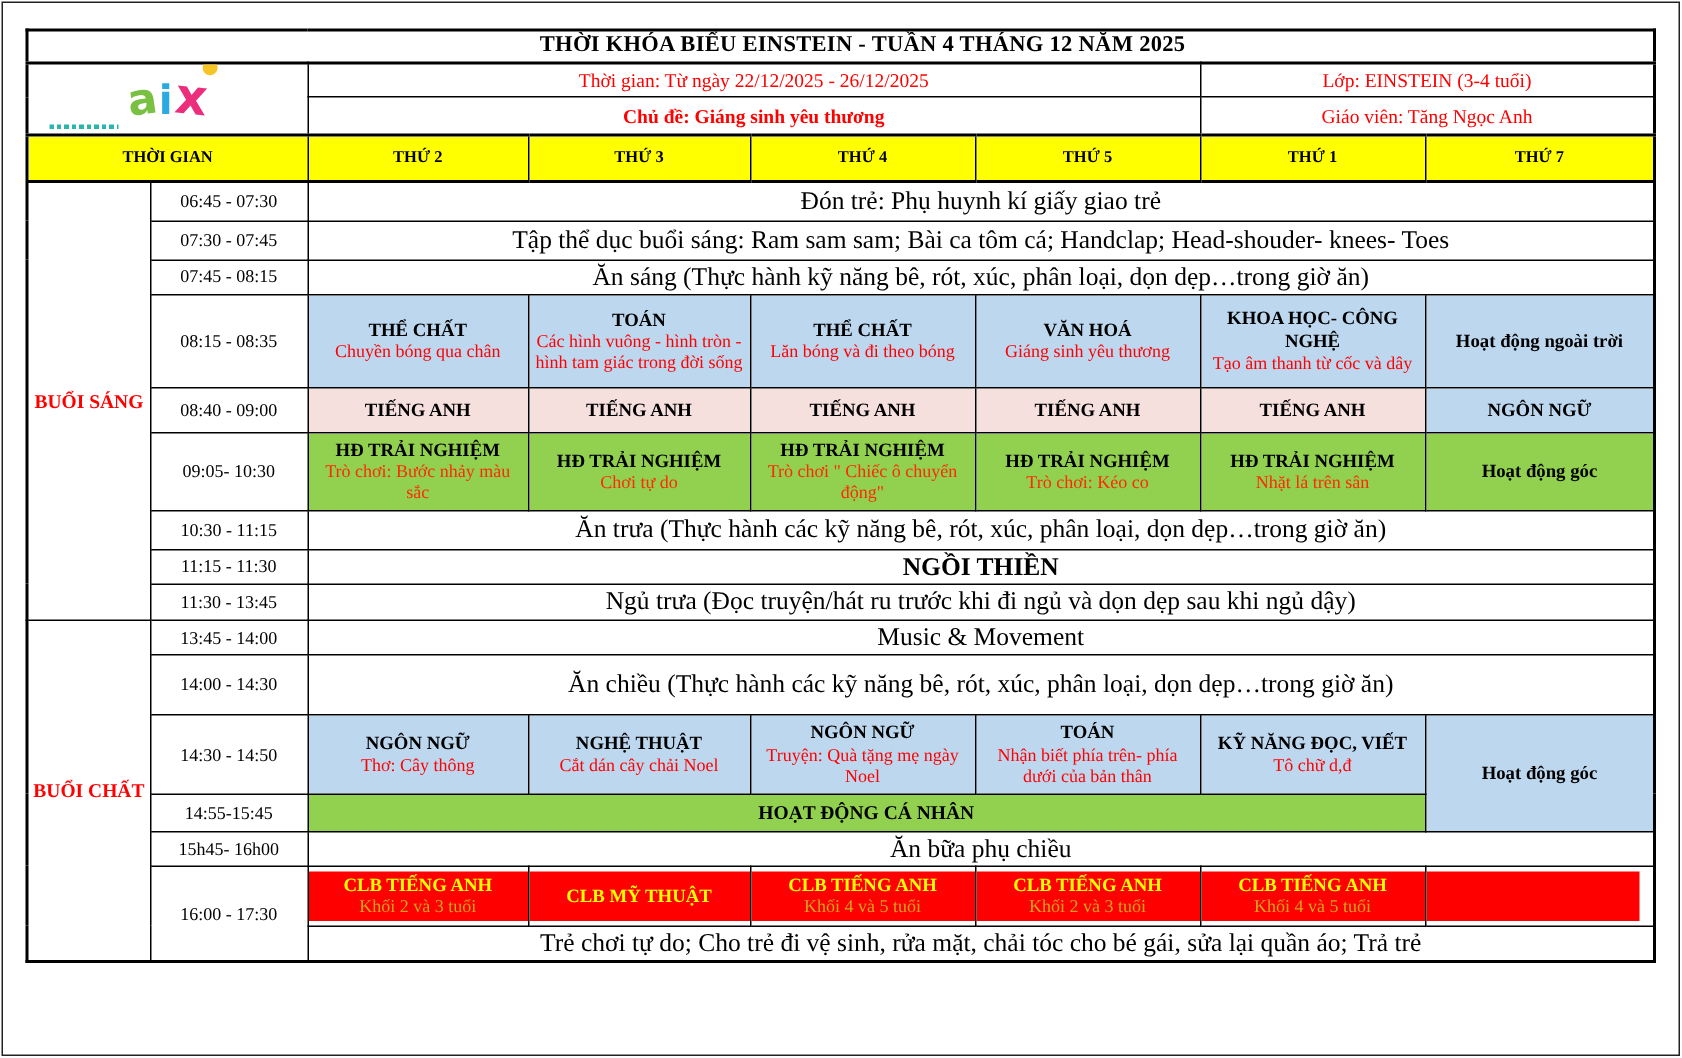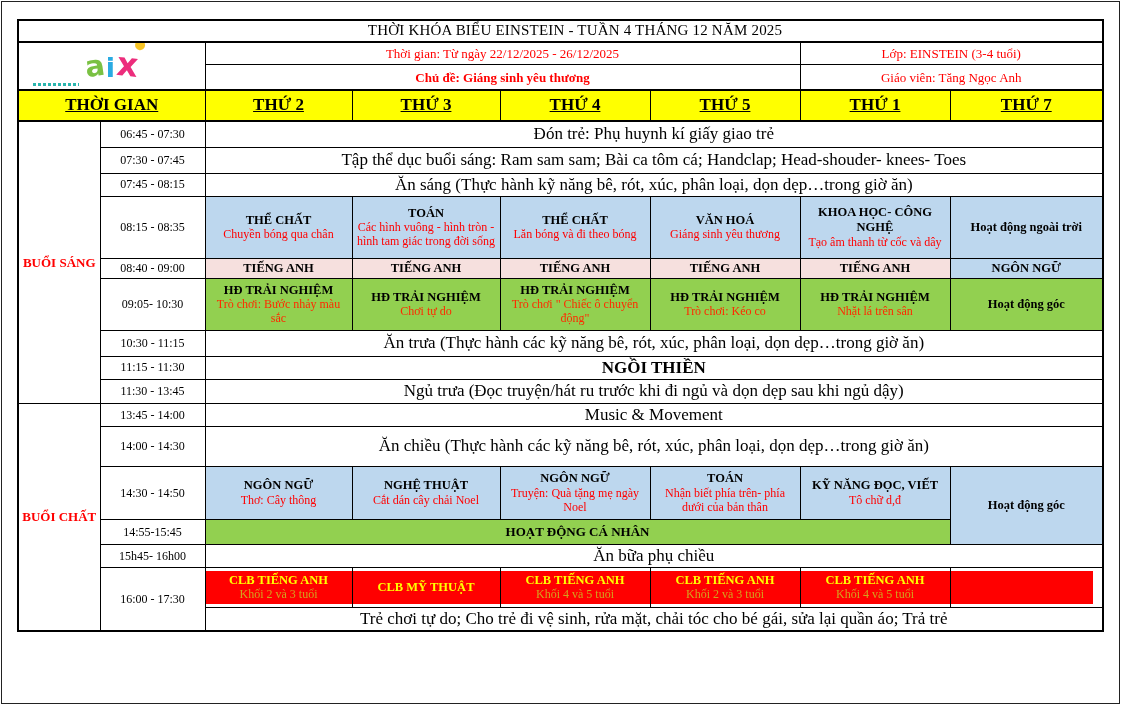--- a/index.html
+++ b/index.html
@@ -6,25 +6,25 @@
   body {
     width:1121px; height:705px; position:relative; overflow:hidden;
     font-family:"Liberation Serif","DejaVu Serif",serif; color:#000;
   }
   .frame { position:absolute; left:1px; top:1px; width:1117px; height:701px; border:1px solid #222; }
   table.tt {
     position:absolute; left:17px; top:19px; width:1085px;
     border-collapse:collapse; table-layout:fixed; border:2px solid #000;
   }
   td { border:1px solid #000; vertical-align:middle; text-align:center; padding:1px 3px; line-height:1.18; overflow:hidden; }
-  .c-title { font-size:15px; font-weight:normal; border-bottom:2px solid #000; letter-spacing:.2px;padding-left:32px; }
+  .c-title { font-size:15px; font-weight:bold; border-bottom:2px solid #000; letter-spacing:.2px;padding-left:32px; }
   .c-info  { font-size:13px; color:var(--red-text,#ff0000); }
   .c-theme { font-weight:bold; }
-  .r-head td { background:var(--header-bg,#ffff00); font-weight:bold; font-size:17px;
-               border-top:2px solid #000; border-bottom:2px solid #000;text-decoration:underline; }
+  .r-head td { background:var(--header-bg,#ffff00); font-weight:bold; font-size:11px;
+               border-top:2px solid #000; border-bottom:2px solid #000; }
   .c-logo { padding:0; }
   .c-time { font-size:12px; }
   .c-section { font-size:13px; font-weight:bold; color:var(--red-text,#ff0000); }
   .c-span { font-size:17px; }
   .c-span.bold { font-weight:bold; }
   .c-les { background:var(--lesson-bg,#bdd7ee); }
   .c-eng { background:var(--english-bg,#f6e0de);margin-left:15px; }
   .c-exp { background:var(--experience-bg,#92d050); }
   .tl { font-size:12.5px; font-weight:bold; }
   .sl { font-size:12px; color:var(--red-text,#ff0000); }
@@ -130,21 +130,21 @@
       <div class="sl">Giáng sinh yêu thương</div>
         </td>
     <td class="c-les">
       <div class="tl">KHOA HỌC- CÔNG NGHỆ</div>
       <div class="sl">Tạo âm thanh từ cốc và dây</div>
         </td>
     <td class="c-les">
       <div class="tl">Hoạt động ngoài trời</div>
         </td>
   </tr>
-  <tr style="height:20px">
+  <tr style="height:30px">
     <td class="c-time">08:40 - 09:00</td>
     <td class="c-eng tl">TIẾNG ANH</td>
     <td class="c-eng tl">TIẾNG ANH</td>
     <td class="c-eng tl">TIẾNG ANH</td>
     <td class="c-eng tl">TIẾNG ANH</td>
     <td class="c-eng tl">TIẾNG ANH</td>
     <td class="c-les tl">NGÔN NGỮ</td>
   </tr>
   <tr style="height:52px">
     <td class="c-time">09:05- 10:30</td>

